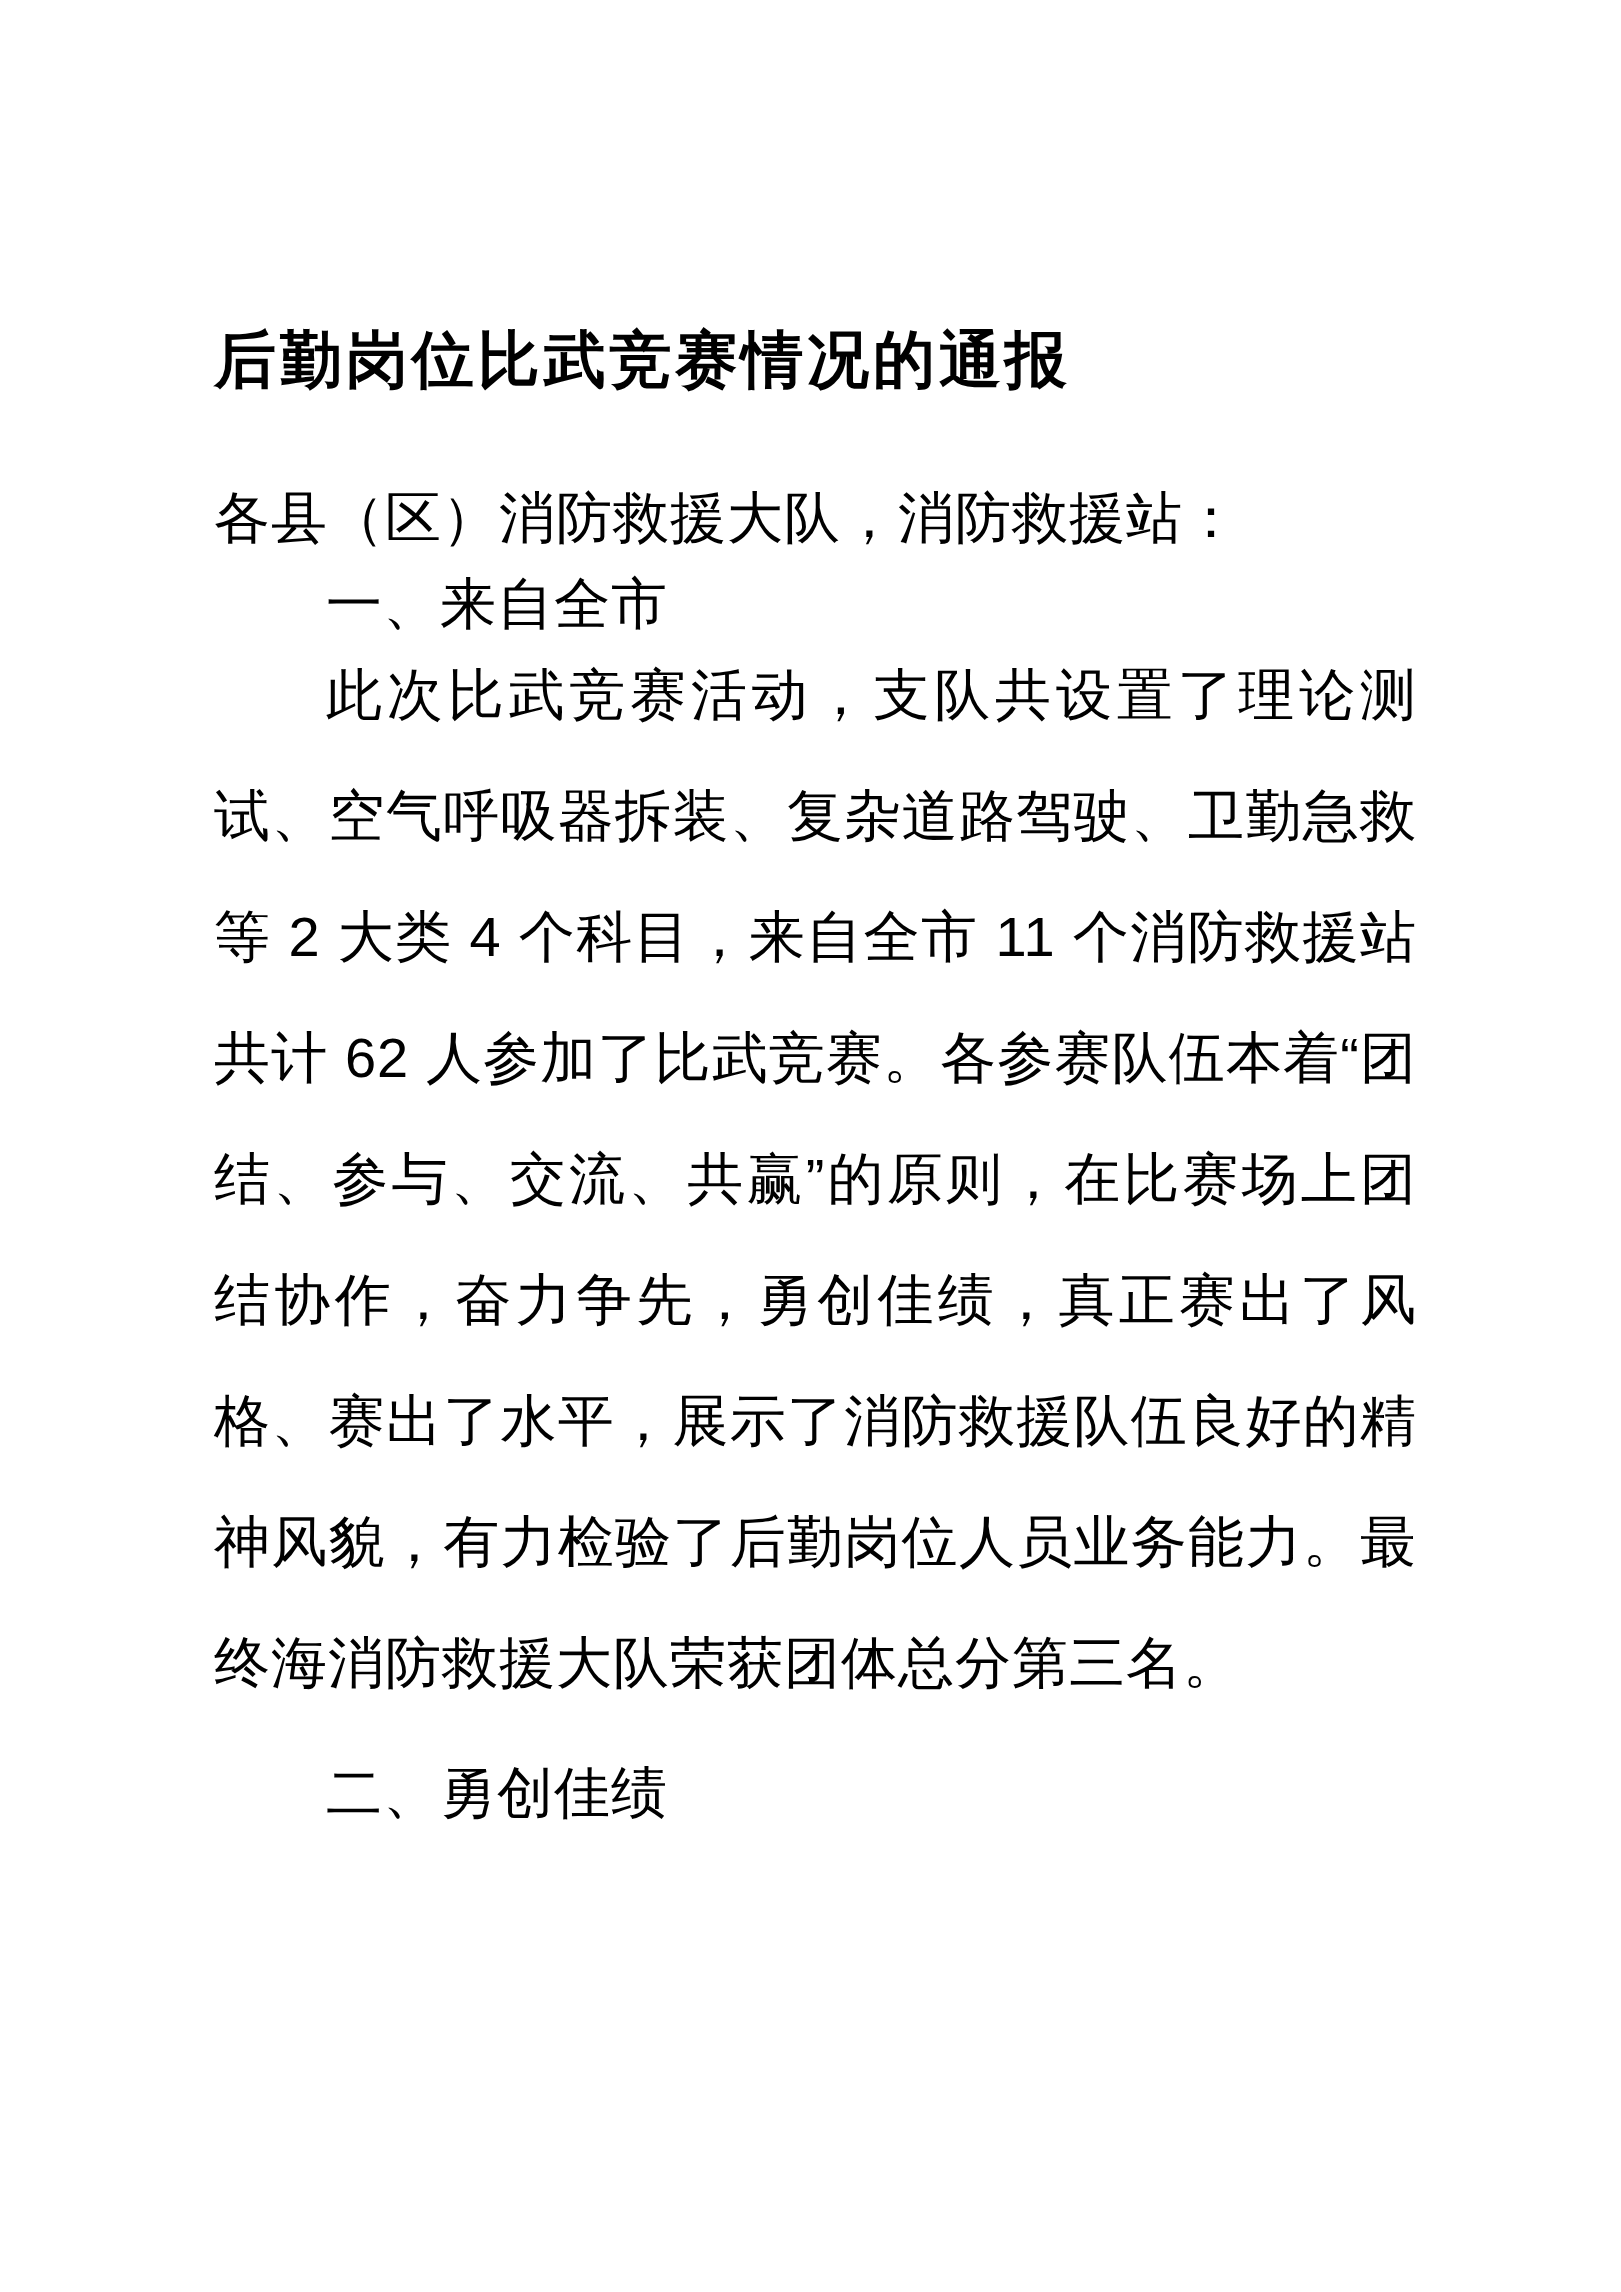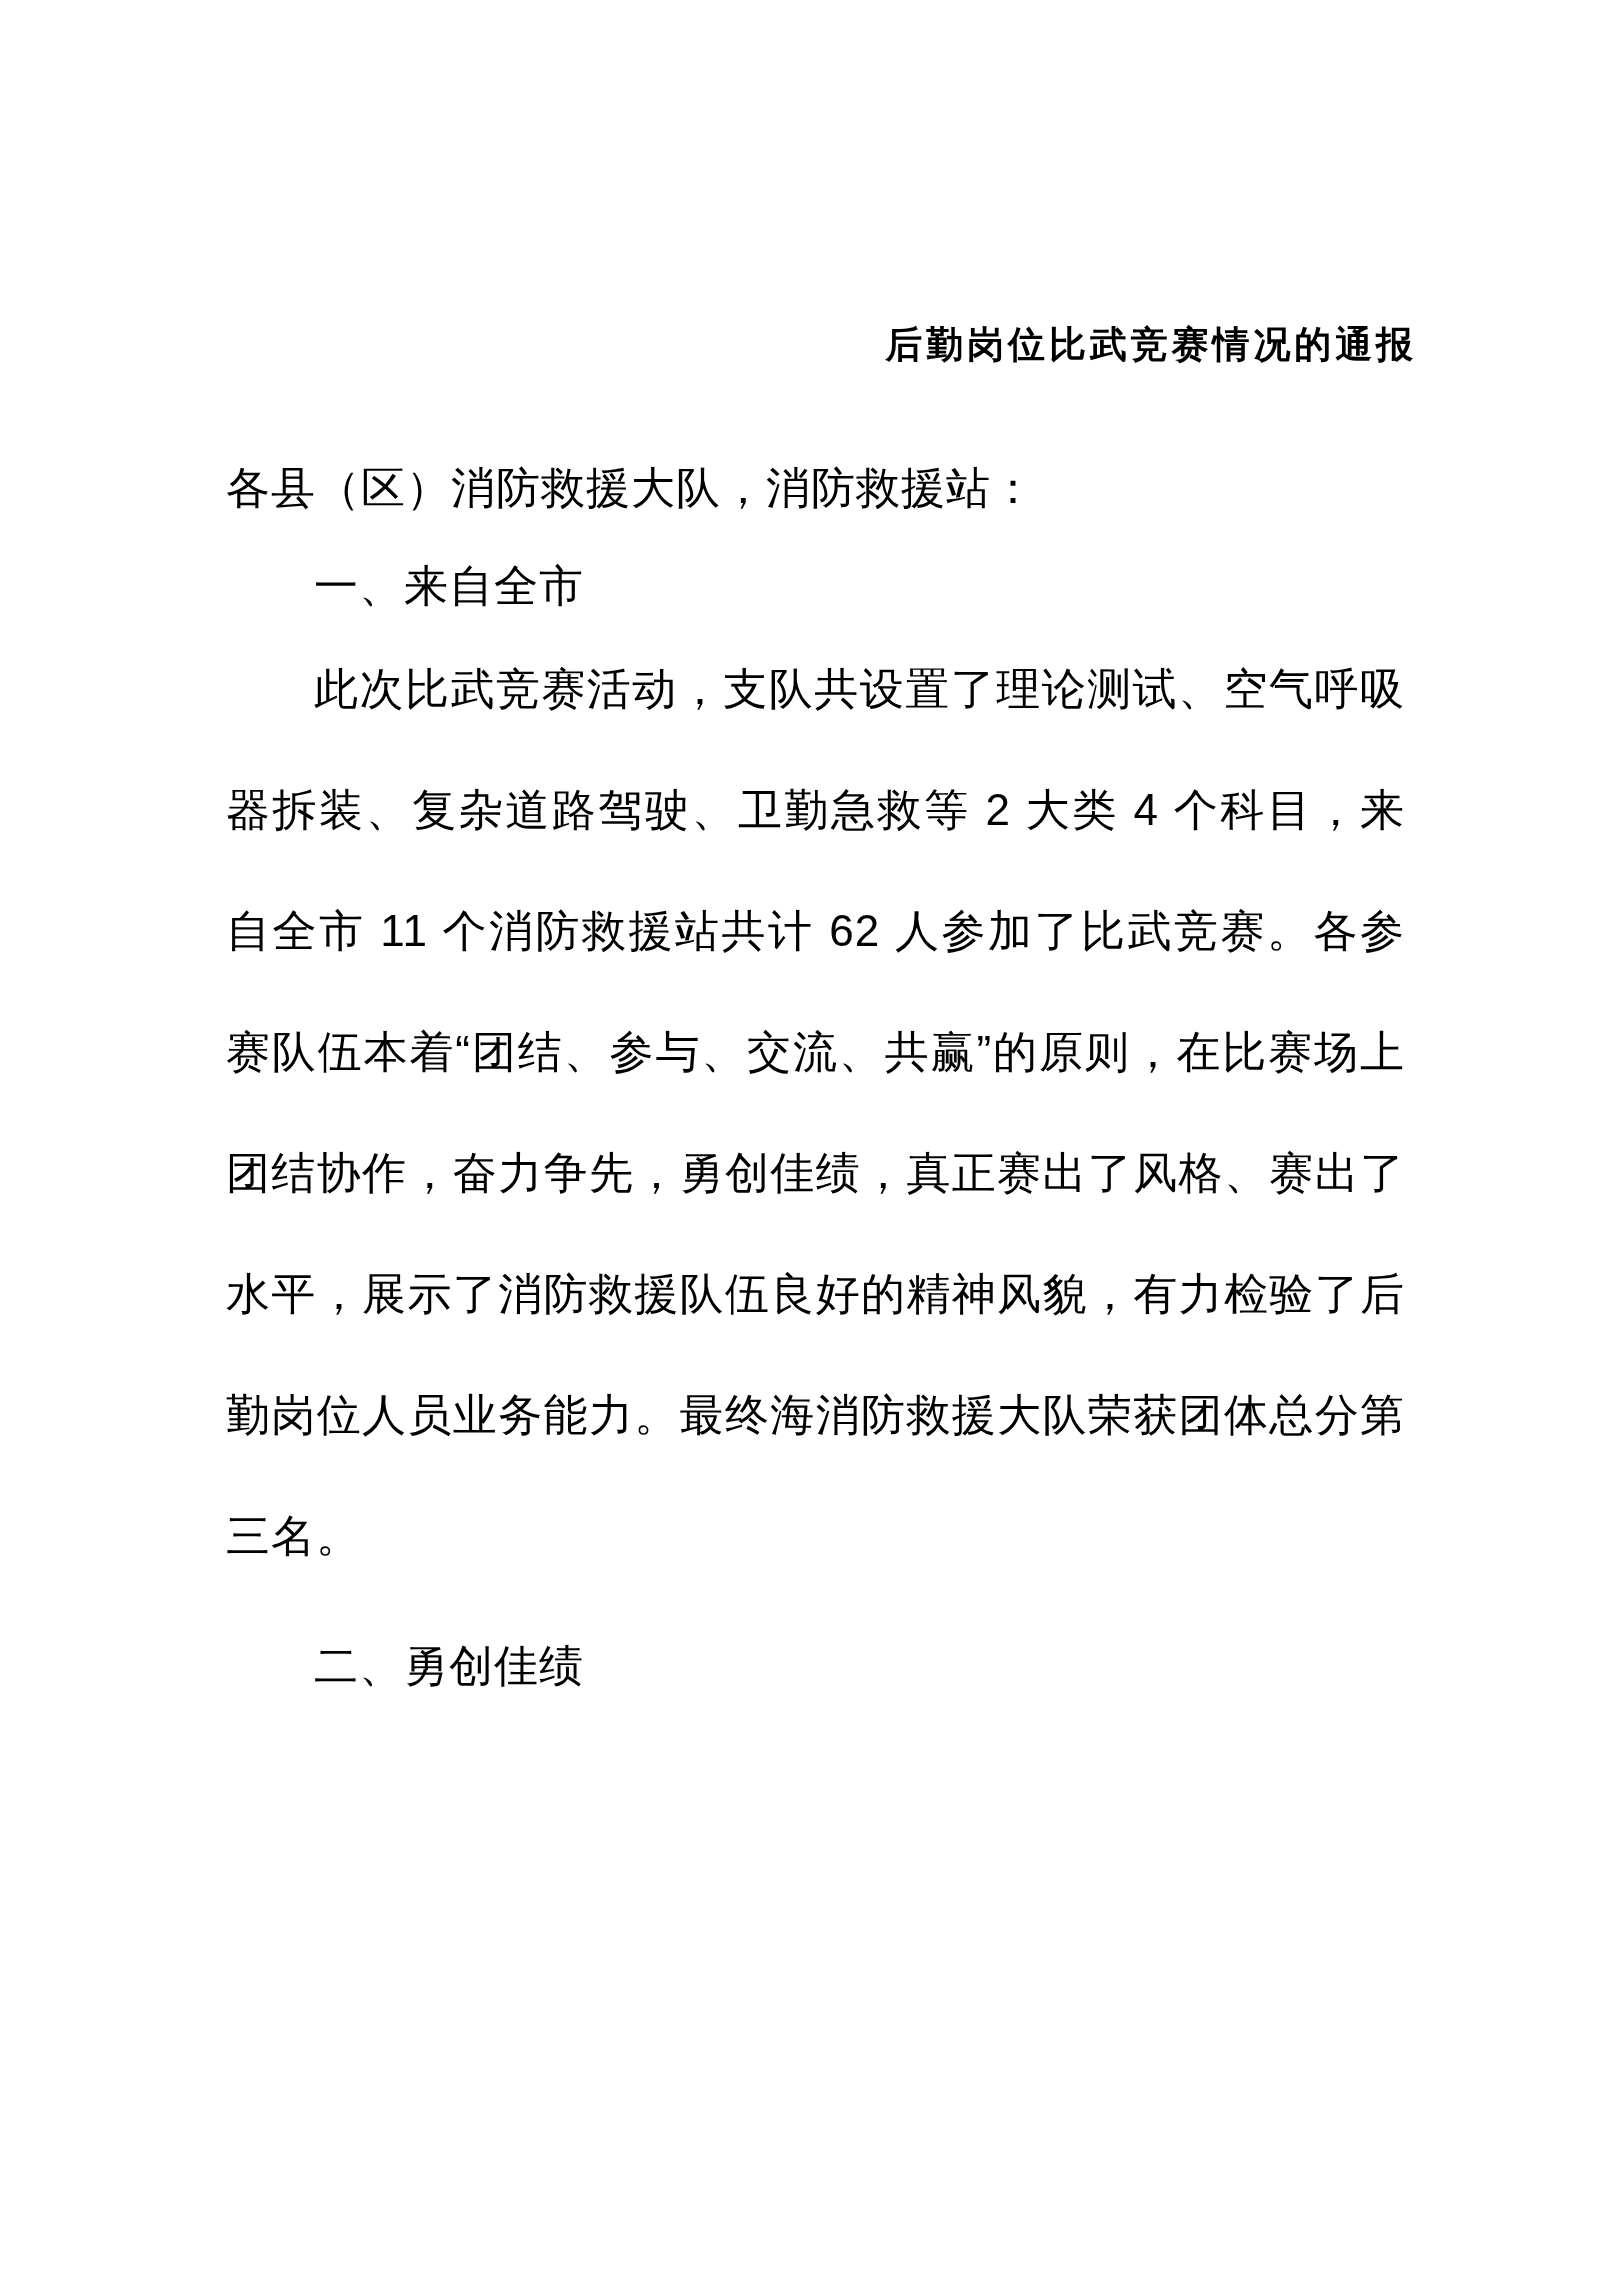--- a/index.html
+++ b/index.html
@@ -14,30 +14,30 @@
     margin: 0 auto;
     background: #ffffff;
     box-sizing: border-box;
     padding: 323px 204px 0 214px;
     font-family: "Liberation Sans", "DejaVu Sans", sans-serif;
     color: #000000;
     overflow: hidden;
   }
   .doc-title {
     margin: 0 0 78px 0;
-    font-size: 37px;
+    font-size: 62px;
     line-height: 1.2;
     font-weight: 700;
-    text-align: right;
+    text-align: left;
     letter-spacing: 3.9px;
     white-space: nowrap;
   }
   .para {
-    margin: 12px;
-    font-size: 44px;
+    margin: 0;
+    font-size: 56px;
     line-height: 86px;
     text-align: justify;
     text-justify: inter-ideograph;
     letter-spacing: 1px;
   }
   .indent {
     text-indent: 2em;
   }
   .para-wide {
     line-height: 121px;

